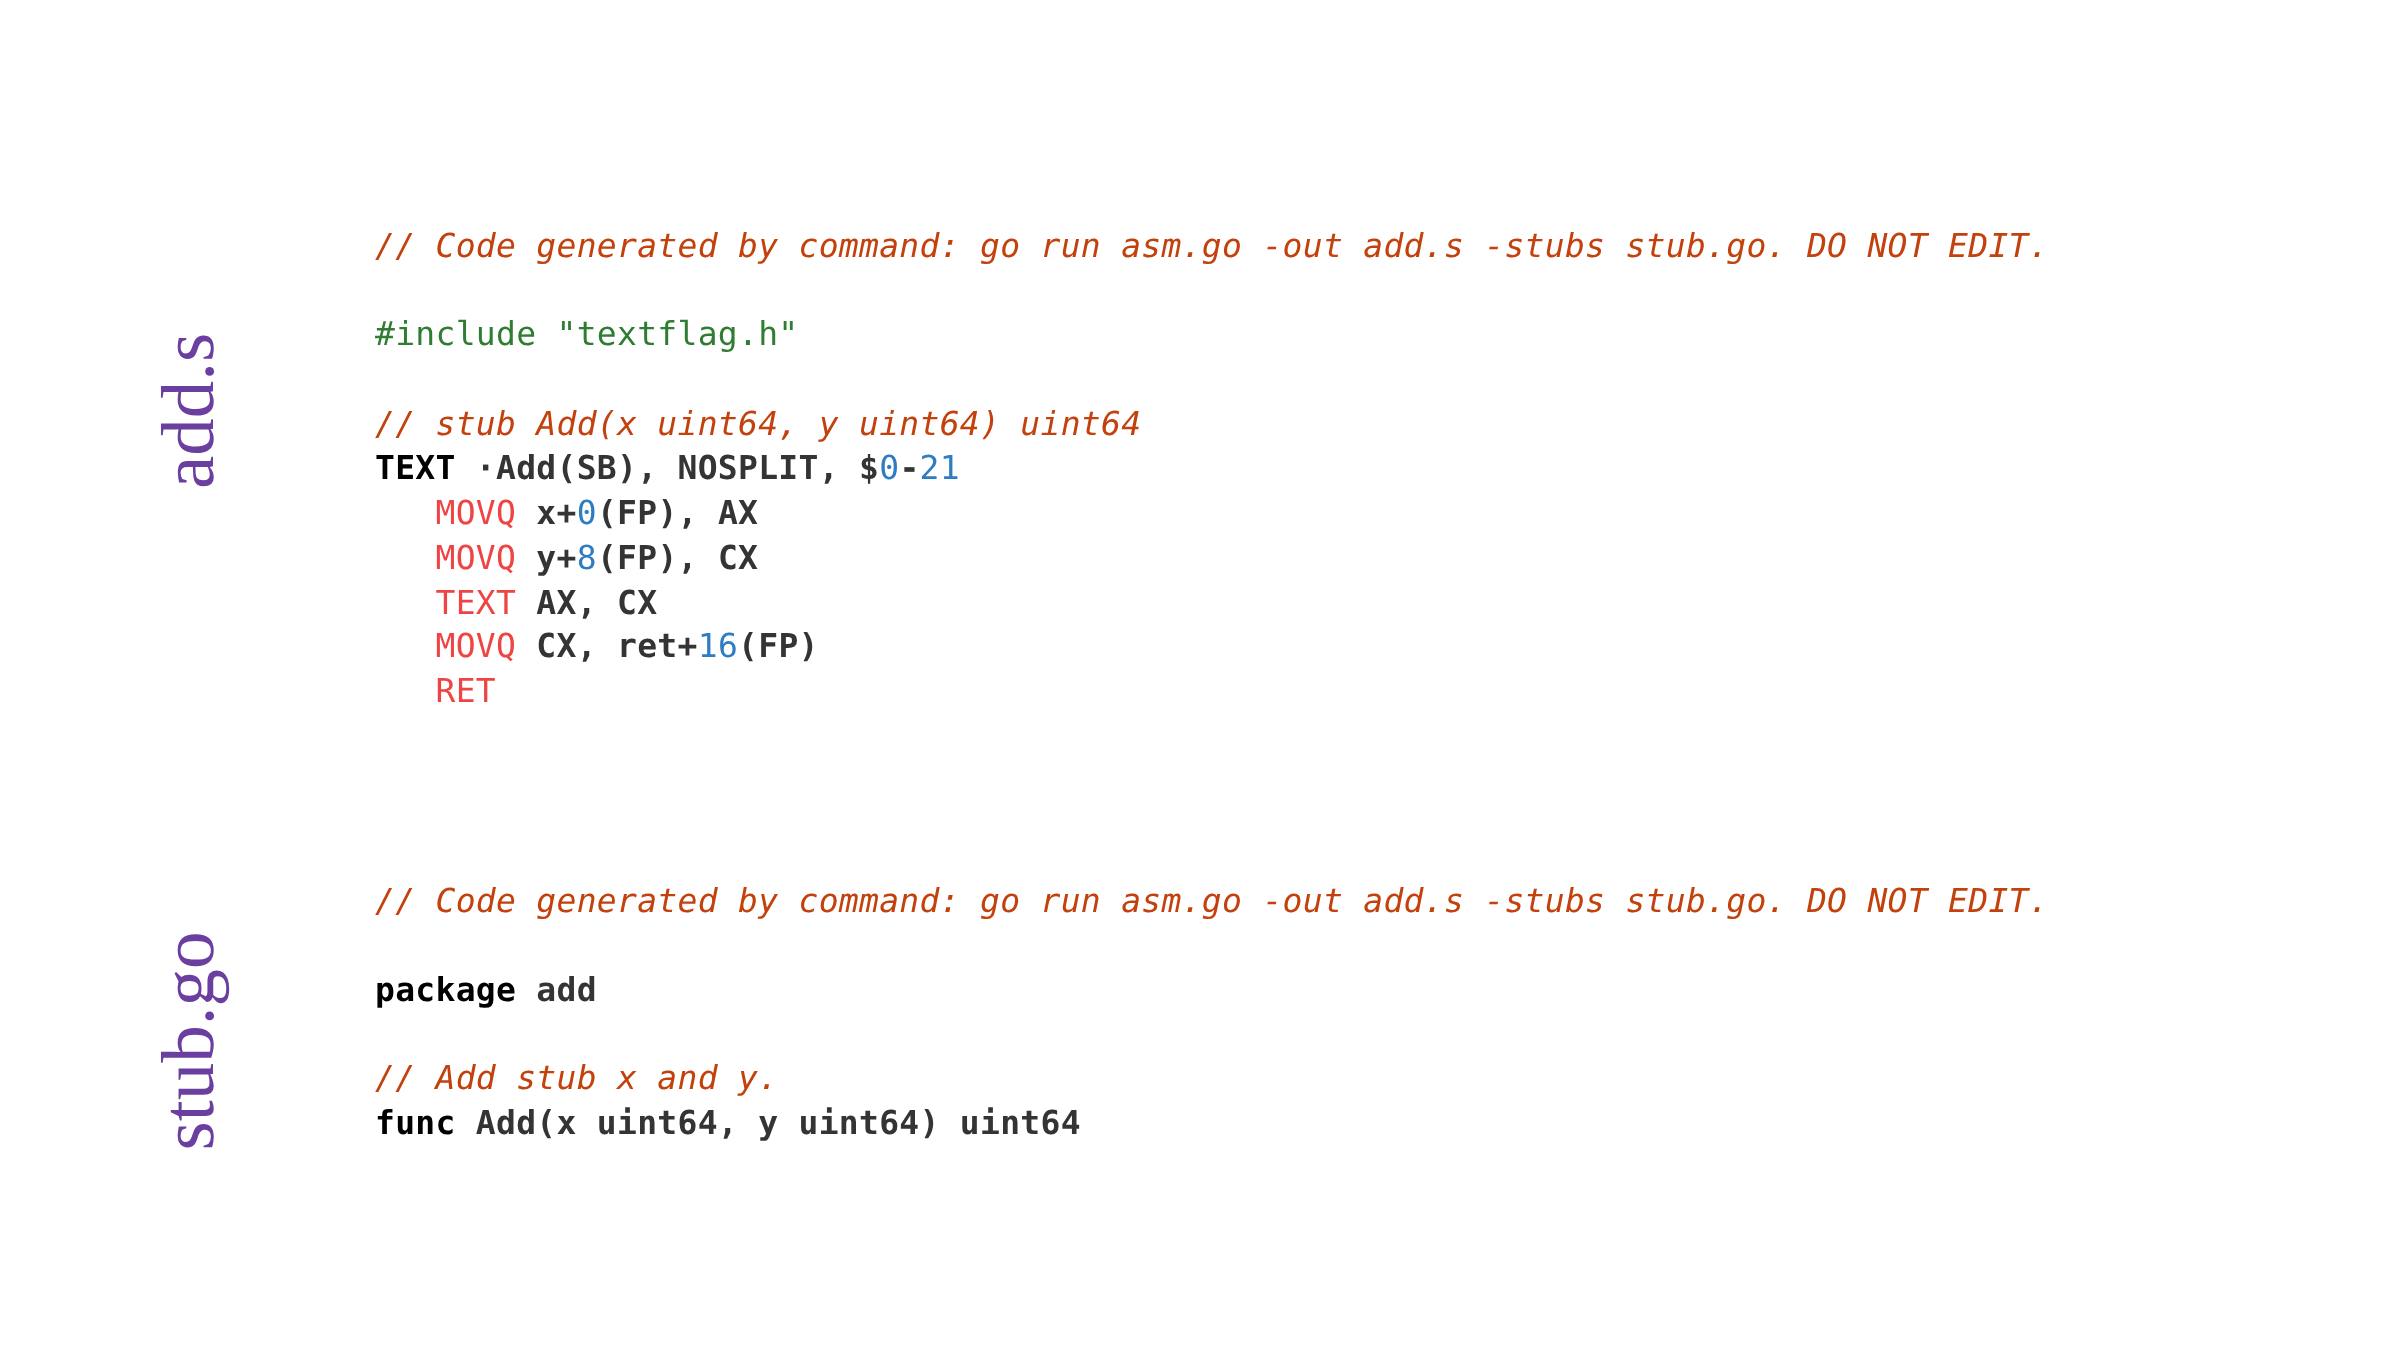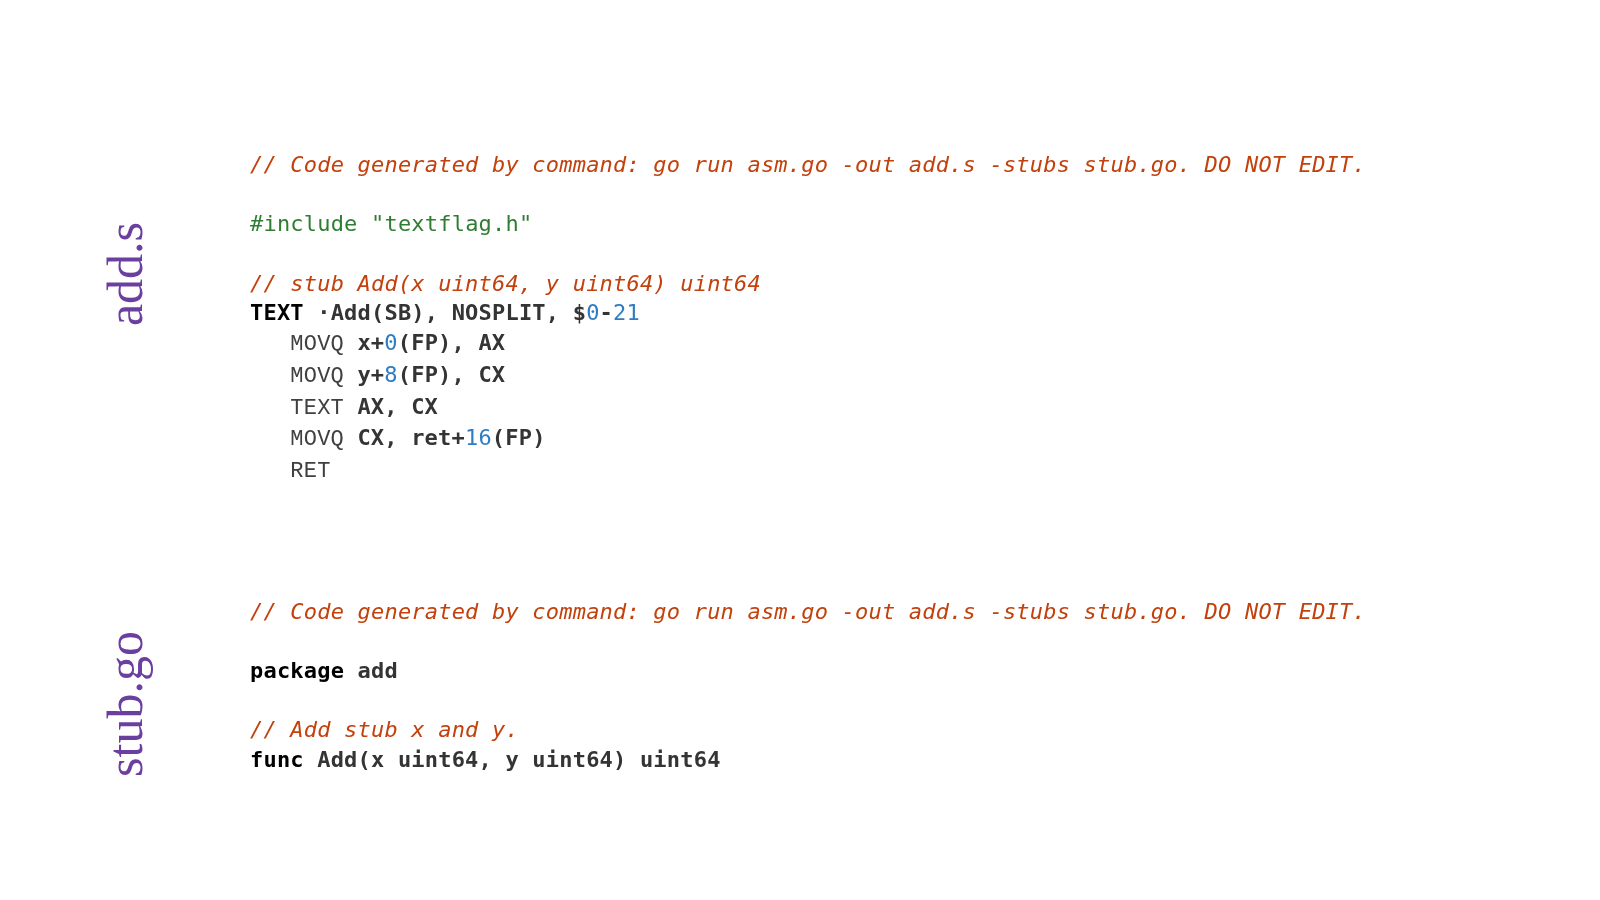--- a/index.html
+++ b/index.html
@@ -41,21 +41,21 @@
       flex: 1;
       font-size: 22px;
       line-height: 1.35;
       white-space: pre;
       letter-spacing: 0.2px;
     }
     .comment { color: #c2410c; font-style: italic; }
     .keyword { color: #000000; font-weight: 700; }
     .kw-green { color: #2f7d32; font-weight: 400; }
     .string { color: #2f7d32; }
-    .instr { color: #404040; font-family: Liberation Mono, monospace; }
+    .instr { color: #ef4444; }
     .num { color: #2e7cc2; }
     .txt { color: #343434; font-weight: bold; }
   </style>
 </head>
 <body>
 
 <div class="slide">
 
   <div class="block">
     <div class="label-col">

